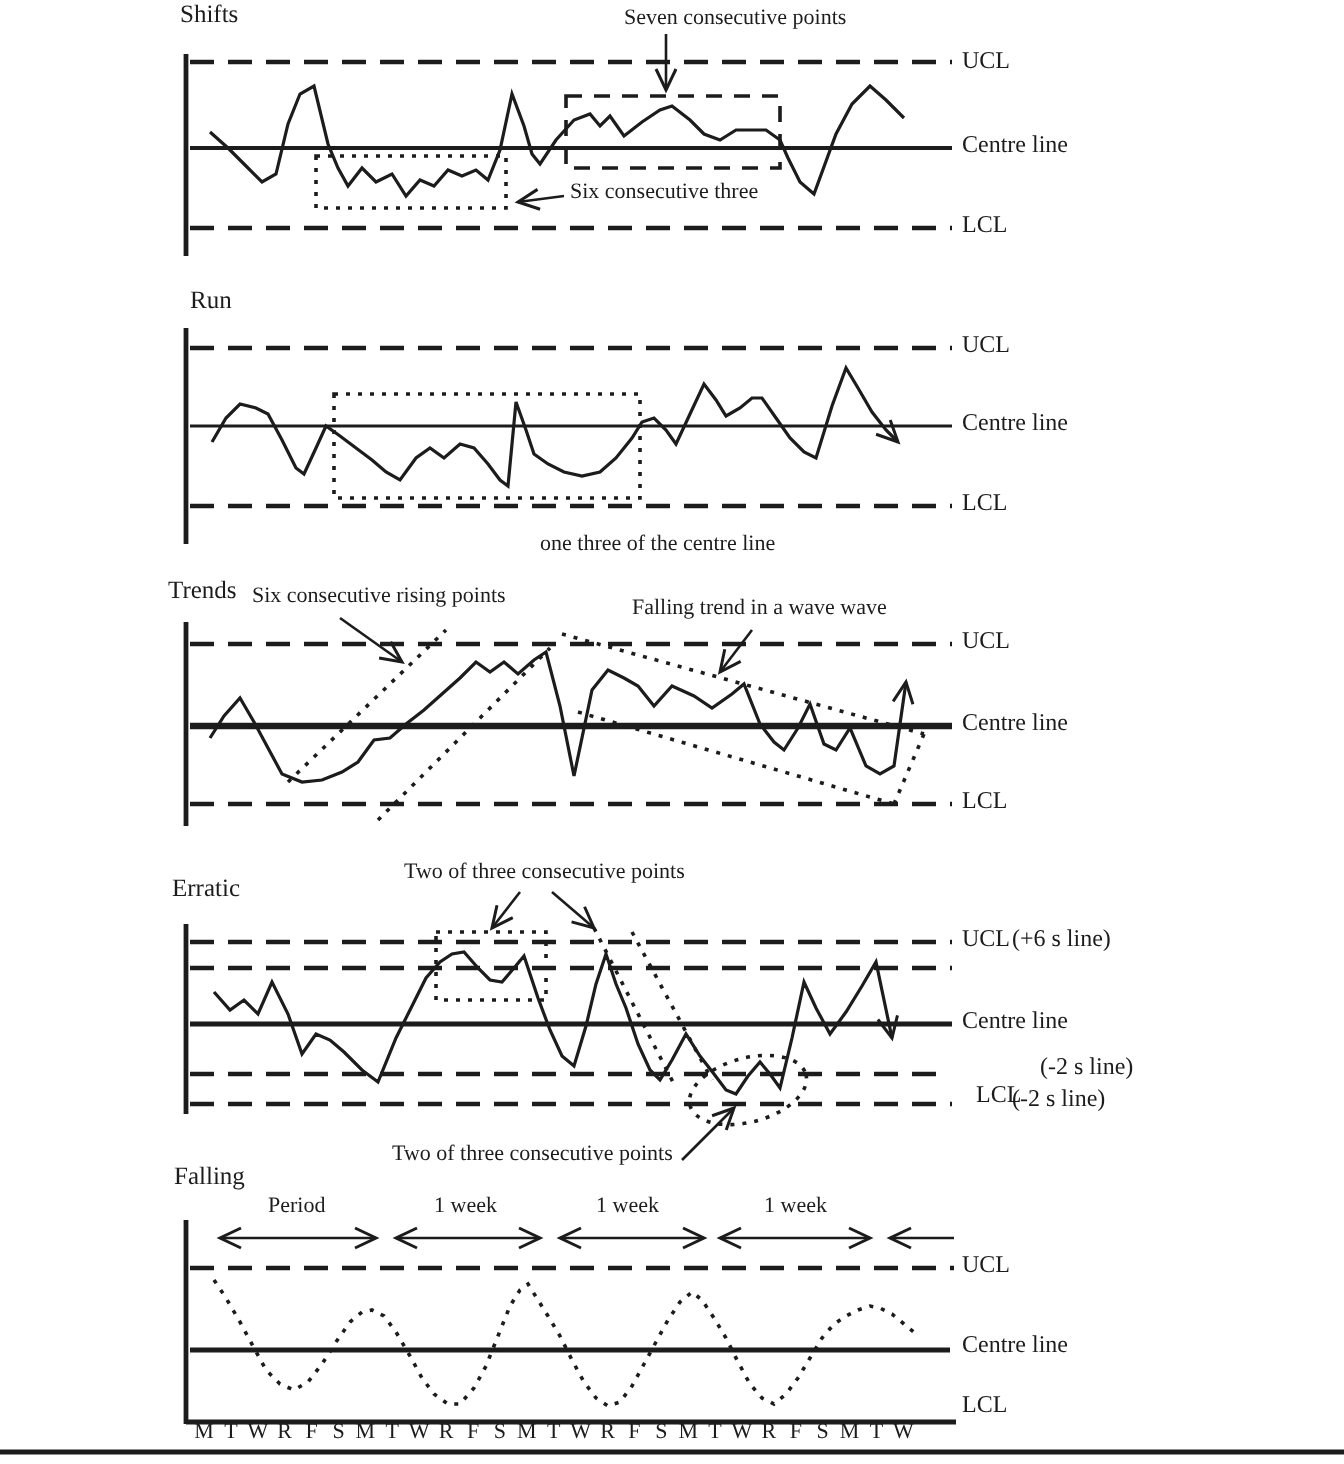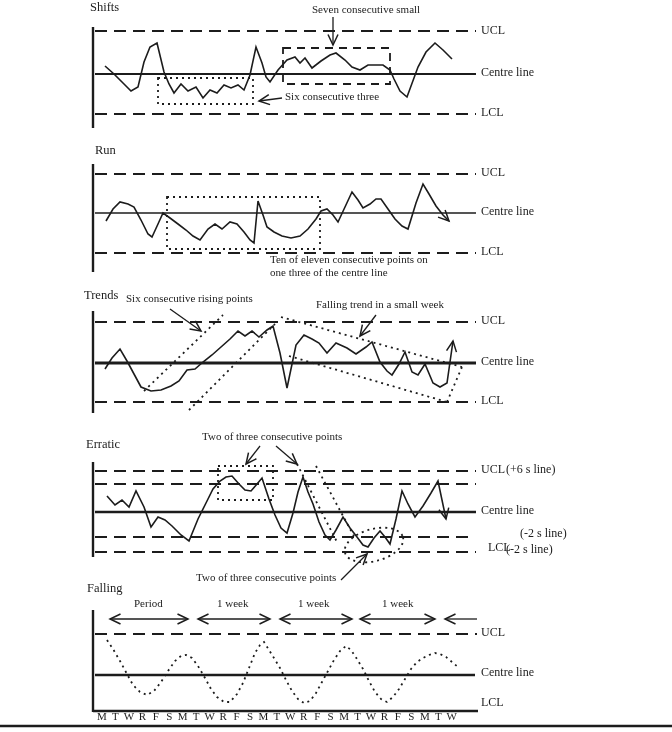--- a/index.html
+++ b/index.html
@@ -79,36 +79,35 @@
         <line x1="198" y1="619" x2="270" y2="619" marker-end="url(#ah)" marker-start="url(#ah)" stroke="#1c1c1c" fill="none" stroke-width="1.3"></line>
         <line x1="280" y1="619" x2="352" y2="619" marker-end="url(#ah)" marker-start="url(#ah)" stroke="#1c1c1c" fill="none" stroke-width="1.3"></line>
         <line x1="360" y1="619" x2="435" y2="619" marker-end="url(#ah)" marker-start="url(#ah)" stroke="#1c1c1c" fill="none" stroke-width="1.3"></line>
         <line x1="477" y1="619" x2="445" y2="619" marker-end="url(#ah)" stroke="#1c1c1c" fill="none" stroke-width="1.3"></line>
         <polyline points="107,640 113,649 120,661 127,674 133,685 140,692 147,695 154,691 161,682 168,671 175,661 181,656 186,655 192,658 198,666 205,678 211,689 217,697 224,702 230,702 237,694 243,683 249,668 255,653 260,645 264,642 269,650 274,658 280,668 286,680 292,691 298,699 304,703 310,701 316,693 322,682 328,671 334,660 340,651 346,646 351,650 357,659 363,669 369,681 375,692 381,699 387,702 393,697 399,689 405,679 411,669 417,662 423,658 429,655 435,653 440,654 446,657 452,662 458,667" stroke="#1c1c1c" fill="none" stroke-dasharray="2 4" stroke-width="1.8"></polyline>
         <line x1="0" y1="726" x2="672" y2="726" stroke="#1c1c1c" fill="none" stroke-width="2.4"></line>
       </g>
     </svg>
 
   <div class="lbl ttl" style="left:90px;top:1px">Shifts</div>
-  <div class="lbl ann" style="left:312px;top:3px">Seven consecutive small</div>
+  <div class="lbl ann" style="left:312px;top:3px">Seven consecutive points</div>
   <div class="lbl ann" style="left:285px;top:90px">Six consecutive three</div>
   <div class="lbl" style="left:481px;top:24px">UCL</div>
   <div class="lbl" style="left:481px;top:66px">Centre line</div>
   <div class="lbl" style="left:481px;top:106px">LCL</div>
 
   <div class="lbl ttl" style="left:95px;top:144px">Run</div>
   <div class="lbl" style="left:481px;top:166px">UCL</div>
   <div class="lbl" style="left:481px;top:205px">Centre line</div>
   <div class="lbl" style="left:481px;top:245px">LCL</div>
-  <div class="lbl ann" style="left:270px;top:253px">Ten of eleven consecutive points on</div>
   <div class="lbl ann" style="left:270px;top:266px">one three of the centre line</div>
 
   <div class="lbl ttl" style="left:84px;top:289px">Trends</div>
   <div class="lbl ann" style="left:126px;top:292px">Six consecutive rising points</div>
-  <div class="lbl ann" style="left:316px;top:298px">Falling trend in a small week</div>
+  <div class="lbl ann" style="left:316px;top:298px">Falling trend in a wave wave</div>
   <div class="lbl" style="left:481px;top:314px">UCL</div>
   <div class="lbl" style="left:481px;top:355px">Centre line</div>
   <div class="lbl" style="left:481px;top:394px">LCL</div>
 
   <div class="lbl ttl" style="left:86px;top:438px">Erratic</div>
   <div class="lbl ann" style="left:202px;top:430px">Two of three consecutive points</div>
   <div class="lbl" style="left:481px;top:463px">UCL</div>
   <div class="lbl" style="left:506px;top:463px">(+6 s line)</div>
   <div class="lbl" style="left:481px;top:504px">Centre line</div>
   <div class="lbl" style="left:520px;top:527px">(-2 s line)</div>

